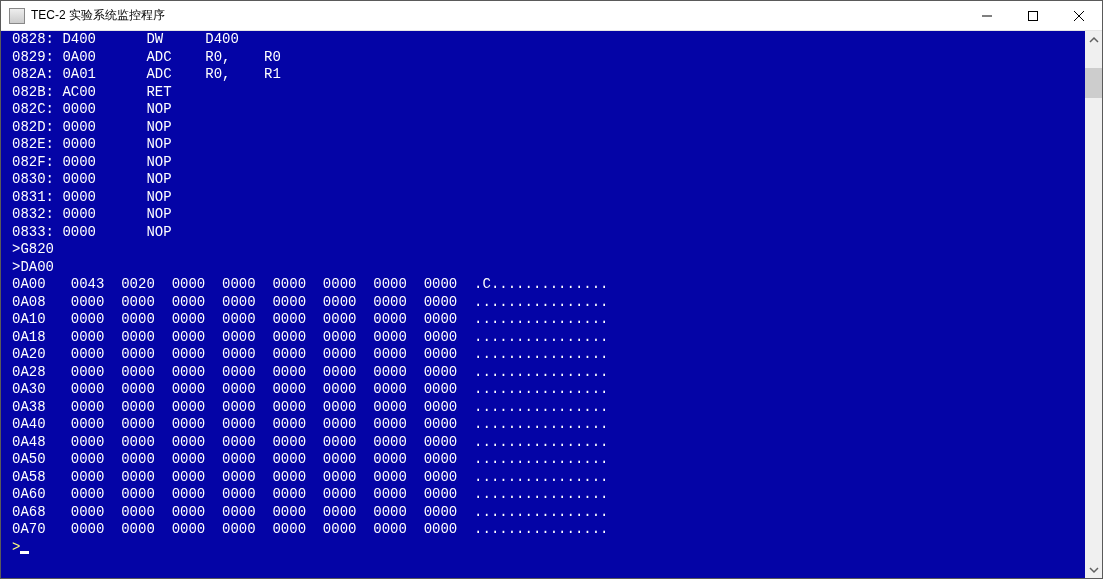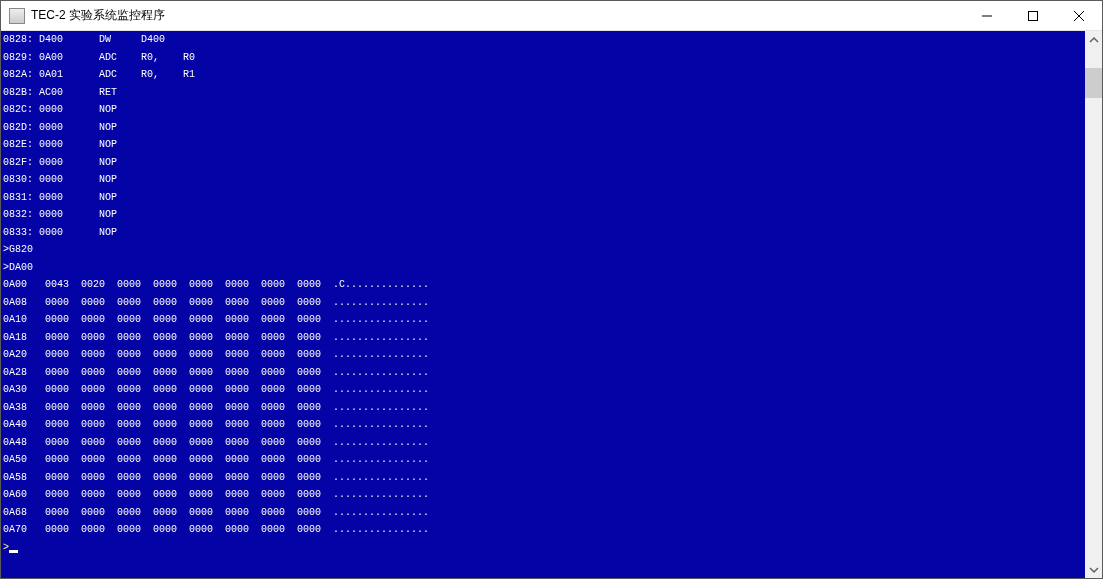--- a/index.html
+++ b/index.html
@@ -5,21 +5,21 @@
   * { box-sizing: border-box; margin: 0; padding: 0; }
   html, body { width: 1103px; height: 579px; overflow: hidden; font-family: "Segoe UI", Tahoma, sans-serif; background: #fff; }
   .window { width: 1103px; height: 579px; border: 1px solid #5a5a5a; display: flex; flex-direction: column; background: #fff; }
   .titlebar { height: 30px; display: flex; align-items: center; background: #fff; border-bottom: 1px solid #e5e5e5; }
   .titlebar .icon { width: 16px; height: 16px; margin-left: 8px; margin-right: 6px; border: 1px solid #888; background: linear-gradient(#eee,#ccc); }
   .titlebar .title { flex: 0 0 auto; font-size: 12px; color: #000; }
   .titlebar .spacer { flex: 1 1 auto; }
   .winbtn { width: 46px; height: 30px; display: flex; align-items: center; justify-content: center; }
   .winbtn svg { width: 10px; height: 10px; }
   .client { flex: 1 1 auto; display: flex; min-height: 0; }
-  .terminal { flex: 1 1 auto; background: #0404a6; color: #ffffff; font-family: "Consolas","Courier New",monospace; font-size: 10px; line-height: 17.5px; padding: 0 0 0 2px; white-space: pre; overflow: hidden; letter-spacing: 0px; }
+  .terminal { flex: 1 1 auto; background: #0404a6; color: #ffffff; font-family: "Consolas","Courier New",monospace; font-size: 14px; line-height: 17.5px; padding: 0 0 0 11px; white-space: pre; overflow: hidden; letter-spacing: 0px; }
   .scrollbar { width: 17px; background: #f0f0f0; display: flex; flex-direction: column; }
   .sb-btn { height: 17px; display:flex; align-items:center; justify-content:center; background:#f0f0f0; }
   .sb-track { flex: 1 1 auto; background:#f0f0f0; position: relative; }
   .sb-thumb { position:absolute; left:0; right:0; top:20px; height:30px; background:#cdcdcd; }
   .cursor { display:inline-block; width:9px; height:3px; background:#fff; vertical-align: baseline; transform: translateY(3px); }
   .yellow { color: #ffff80; }
 </style>
 </head>
 <body>
 

